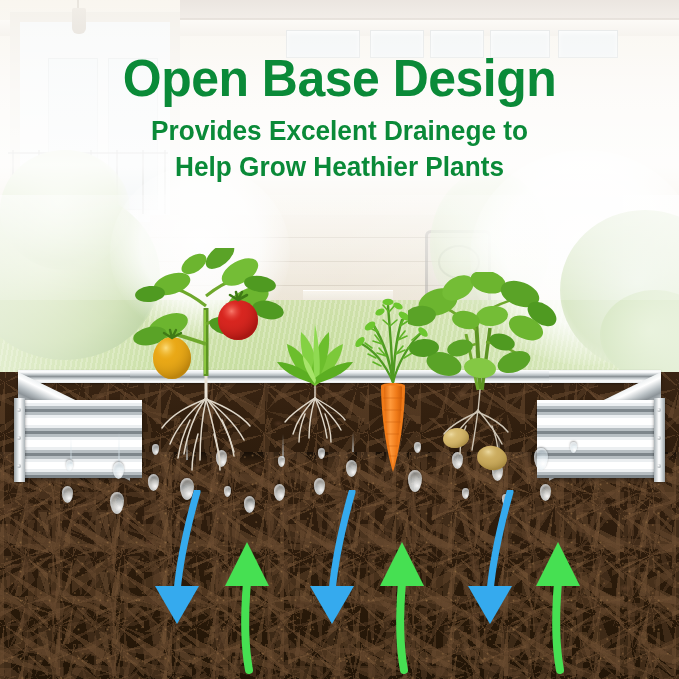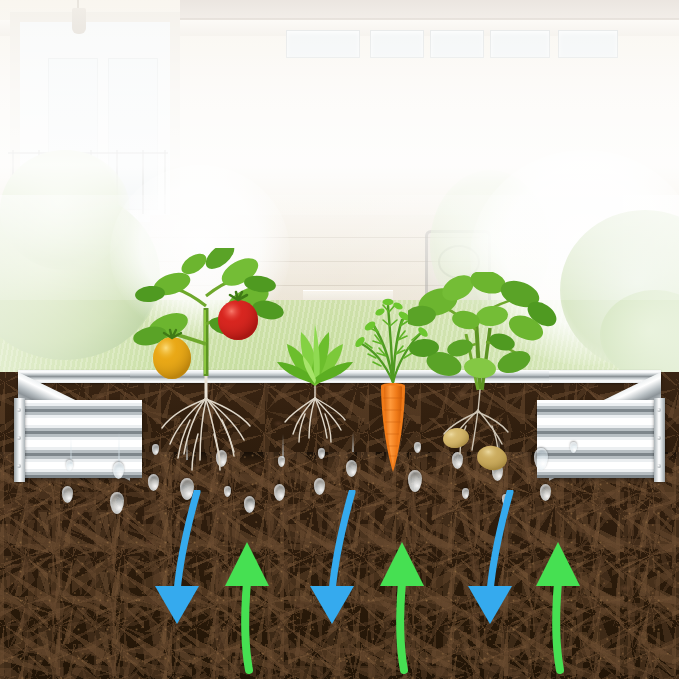--- a/index.html
+++ b/index.html
@@ -284,20 +284,25 @@
     <div class="shrub bloomL"></div>
     <div class="shrub treeR"></div>
     <div class="shrub bloomR"></div>
     <div class="shrub shrubR"></div>
     <div class="shrub shrubR2"></div>
 
     <div class="wash"></div>
     <div class="wash2"></div>
   </div>
 
+  <div class="banner">
+    <div class="title" style="color: rgb(10, 138, 56);">Open Base Design</div>
+    <div class="sub" style="color: rgb(10, 138, 56);">Provides Excelent Drainege to</div>
+    <div class="sub" style="margin-top: 2px; color: rgb(10, 138, 56);">Help Grow Heathier Plants</div>
+  </div>
 
   <div class="bedsoil">
     <div class="grit"></div>
   </div>
 
   <svg class="plant" style="left:128px;top:248px;width:160px;height:240px" viewBox="0 0 160 240">
     <g>
       <path d="M78 128 L78 152" stroke="#e9e2d6" stroke-width="3" fill="none"></path>
       <g stroke="#ded6c8" stroke-width="1.5" fill="none" stroke-linecap="round">
         <path d="M78 150 C64 162 50 176 42 196"></path>

